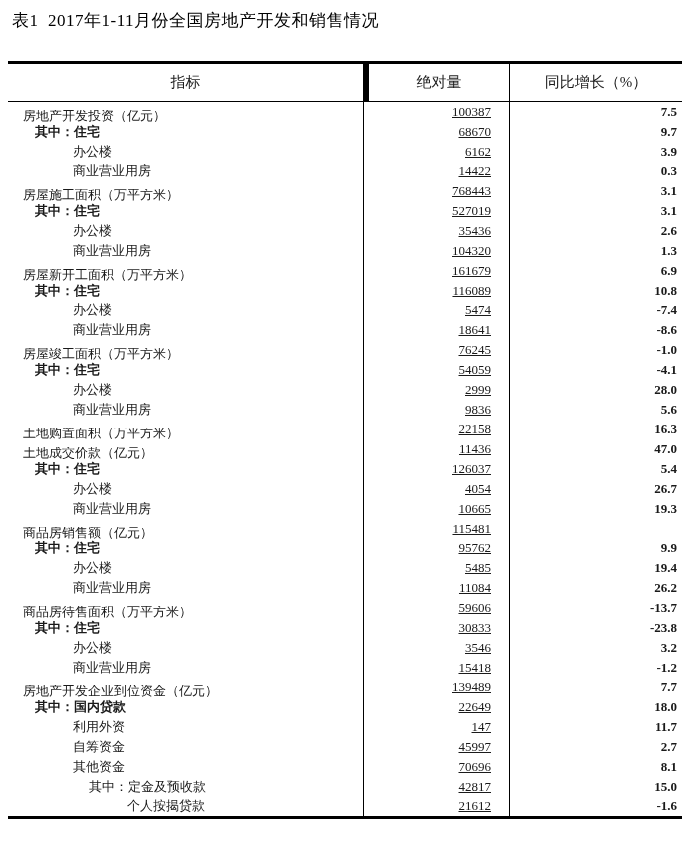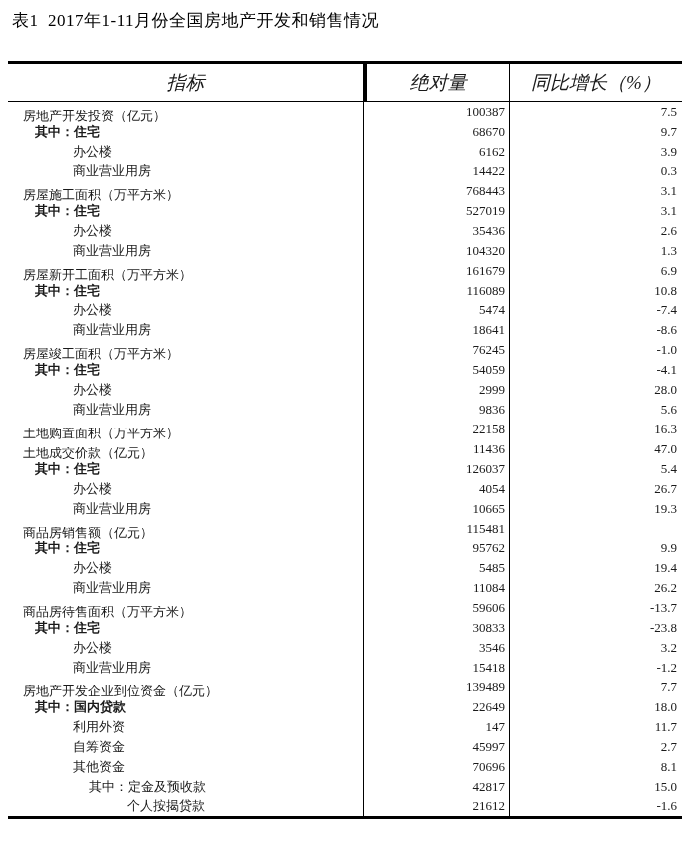--- a/index.html
+++ b/index.html
@@ -41,28 +41,27 @@
   }
   .thead {
     display: flex;
     height: 38px;
     border-bottom: 1px solid #000000;
   }
   .th {
     display: flex;
     align-items: center;
     justify-content: center;
-    font-size: 19px;
+    font-size: 15px;
     color: #1a1a1a;
-    font-style: italic;
   }
   .col-label { width: 355px; }
   .col-abs {
     width: 147px;
-    border-left: 4px solid #000000;
+    border-left: 6px solid #000000;
     border-right: 1px solid #000000;
   }
   .col-growth { flex: 1; }
   .tbody { display: block; }
   .row {
     display: flex;
     height: 19.85px;
   }
   .cell {
     display: flex;
@@ -71,26 +70,28 @@
     color: #1a1a1a;
     overflow: hidden;
     white-space: nowrap;
   }
   .cell.label { width: 355px; justify-content: flex-start; }
   .cell.abs {
     width: 147px;
     border-left: 1px solid #000000;
     border-right: 1px solid #000000;
     justify-content: flex-end;
-    padding-right: 4px;
+    padding-right: 18px;
+    text-decoration: underline;
   }
   .cell.growth {
     flex: 1;
     justify-content: flex-end;
     padding-right: 5px;
+    font-weight: bold;
   }
   .indent-0 { padding-left: 15px; margin-top: 8px; }
   .indent-1 { padding-left: 27px; font-weight: bold; }
   .indent-2 { padding-left: 65px; }
   .indent-3 { padding-left: 81px; }
   .indent-4 { padding-left: 119px; }
 </style>
 </head>
 <body>
 

